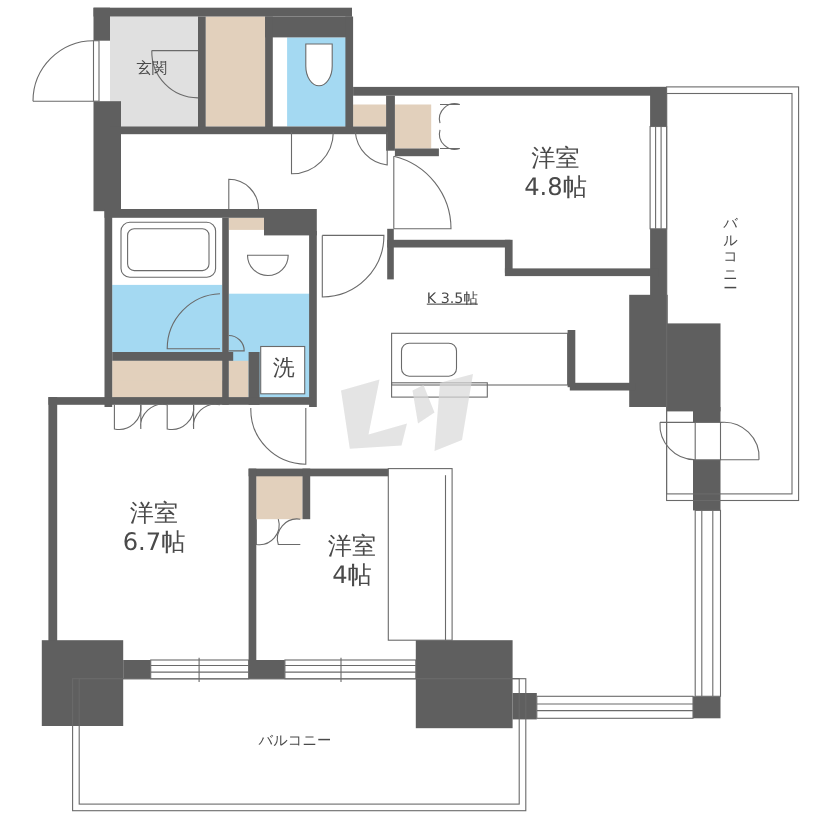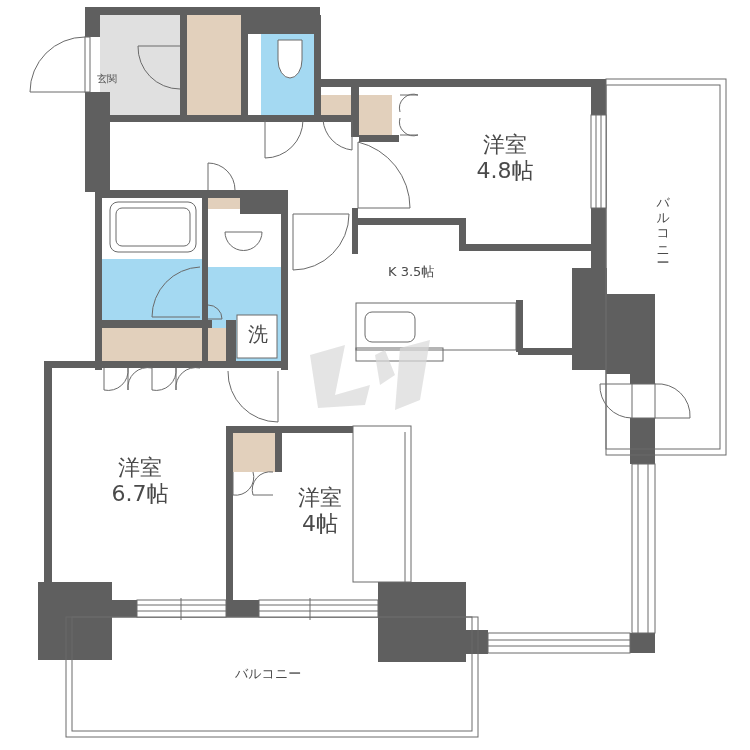--- a/index.html
+++ b/index.html
@@ -161,28 +161,28 @@
 
     <rect x="237" y="315" width="40" height="43" fill="#fff" stroke="#6a6a6a"></rect>
 
     <g fill="#d9d9d9" opacity="0.7">
       <path d="M310 355 L345 345 L335 395 L370 385 L365 405 L318 408 Z"></path>
       <path d="M375 355 L385 350 L395 375 L380 385 Z"></path>
       <path d="M400 348 L430 340 L420 400 L395 410 Z"></path>
     </g>
   </svg>
 
-  <div class="lbl" style="left:97px;top:54px;font-size:10px;margin-top:19px;">玄関</div>
+  <div class="lbl" style="left:124px;top:54px;font-size:14px;">玄関</div>
 
   <div class="lbl room" style="left:470px;top:132px;width:70px;">
     <div>洋室</div>
     <div>4.8帖</div>
   </div>
 
-  <div class="lbl small" style="left:388px;top:264px;">K 3.5帖</div>
+  <div class="lbl small" style="left:388px;top:264px;text-decoration:underline;">K 3.5帖</div>
 
   <div class="lbl room" style="left:100px;top:455px;width:80px;">
     <div>洋室</div>
     <div>6.7帖</div>
   </div>
 
   <div class="lbl room" style="left:280px;top:485px;width:80px;">
     <div>洋室</div>
     <div>4帖</div>
   </div>

